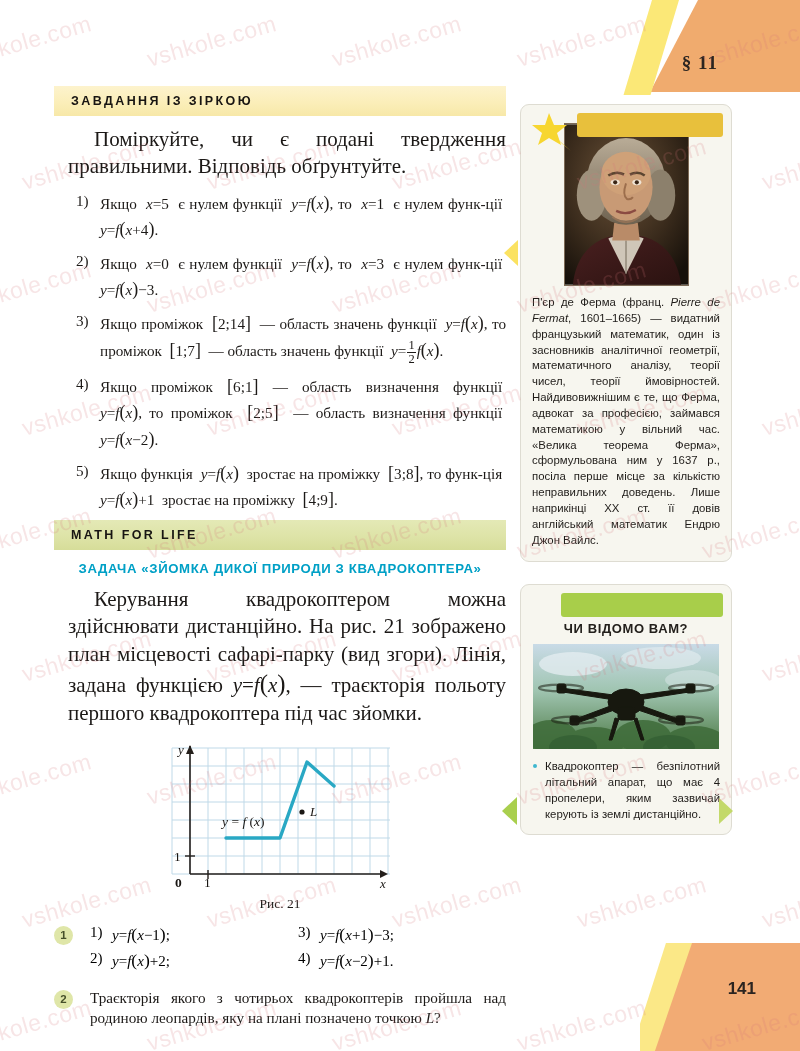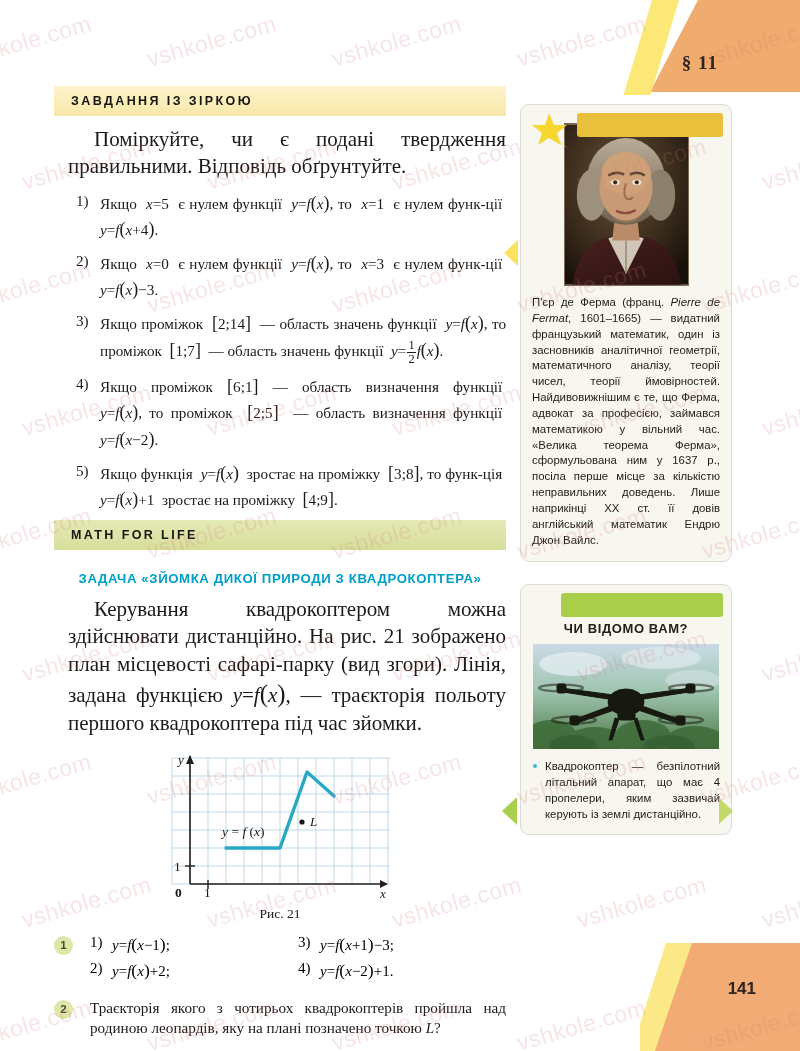--- a/index.html
+++ b/index.html
@@ -67,21 +67,21 @@
   }
 
   p.para {
     margin: 10px 0 0 14px;
     font-size: 21px; line-height: 1.30; color: #1c1917;
     text-align: justify; text-indent: 26px;
     font-family: "Liberation Serif", serif;
   }
 
   .subtitle {
-    margin: 21px 0 0 0;
+    margin: 11px 0 0 0;
     font-family: "Liberation Sans", sans-serif;
     font-size: 13.2px; font-weight: bold; letter-spacing: 0.6px;
     color: #00a0c6; text-align: center;
   }
 
   
   ol.stmt { list-style: none; margin: 9px 0 0 0; padding: 0; }
   ol.stmt > li {
     position: relative; padding-left: 46px;
     margin-bottom: 8px;

